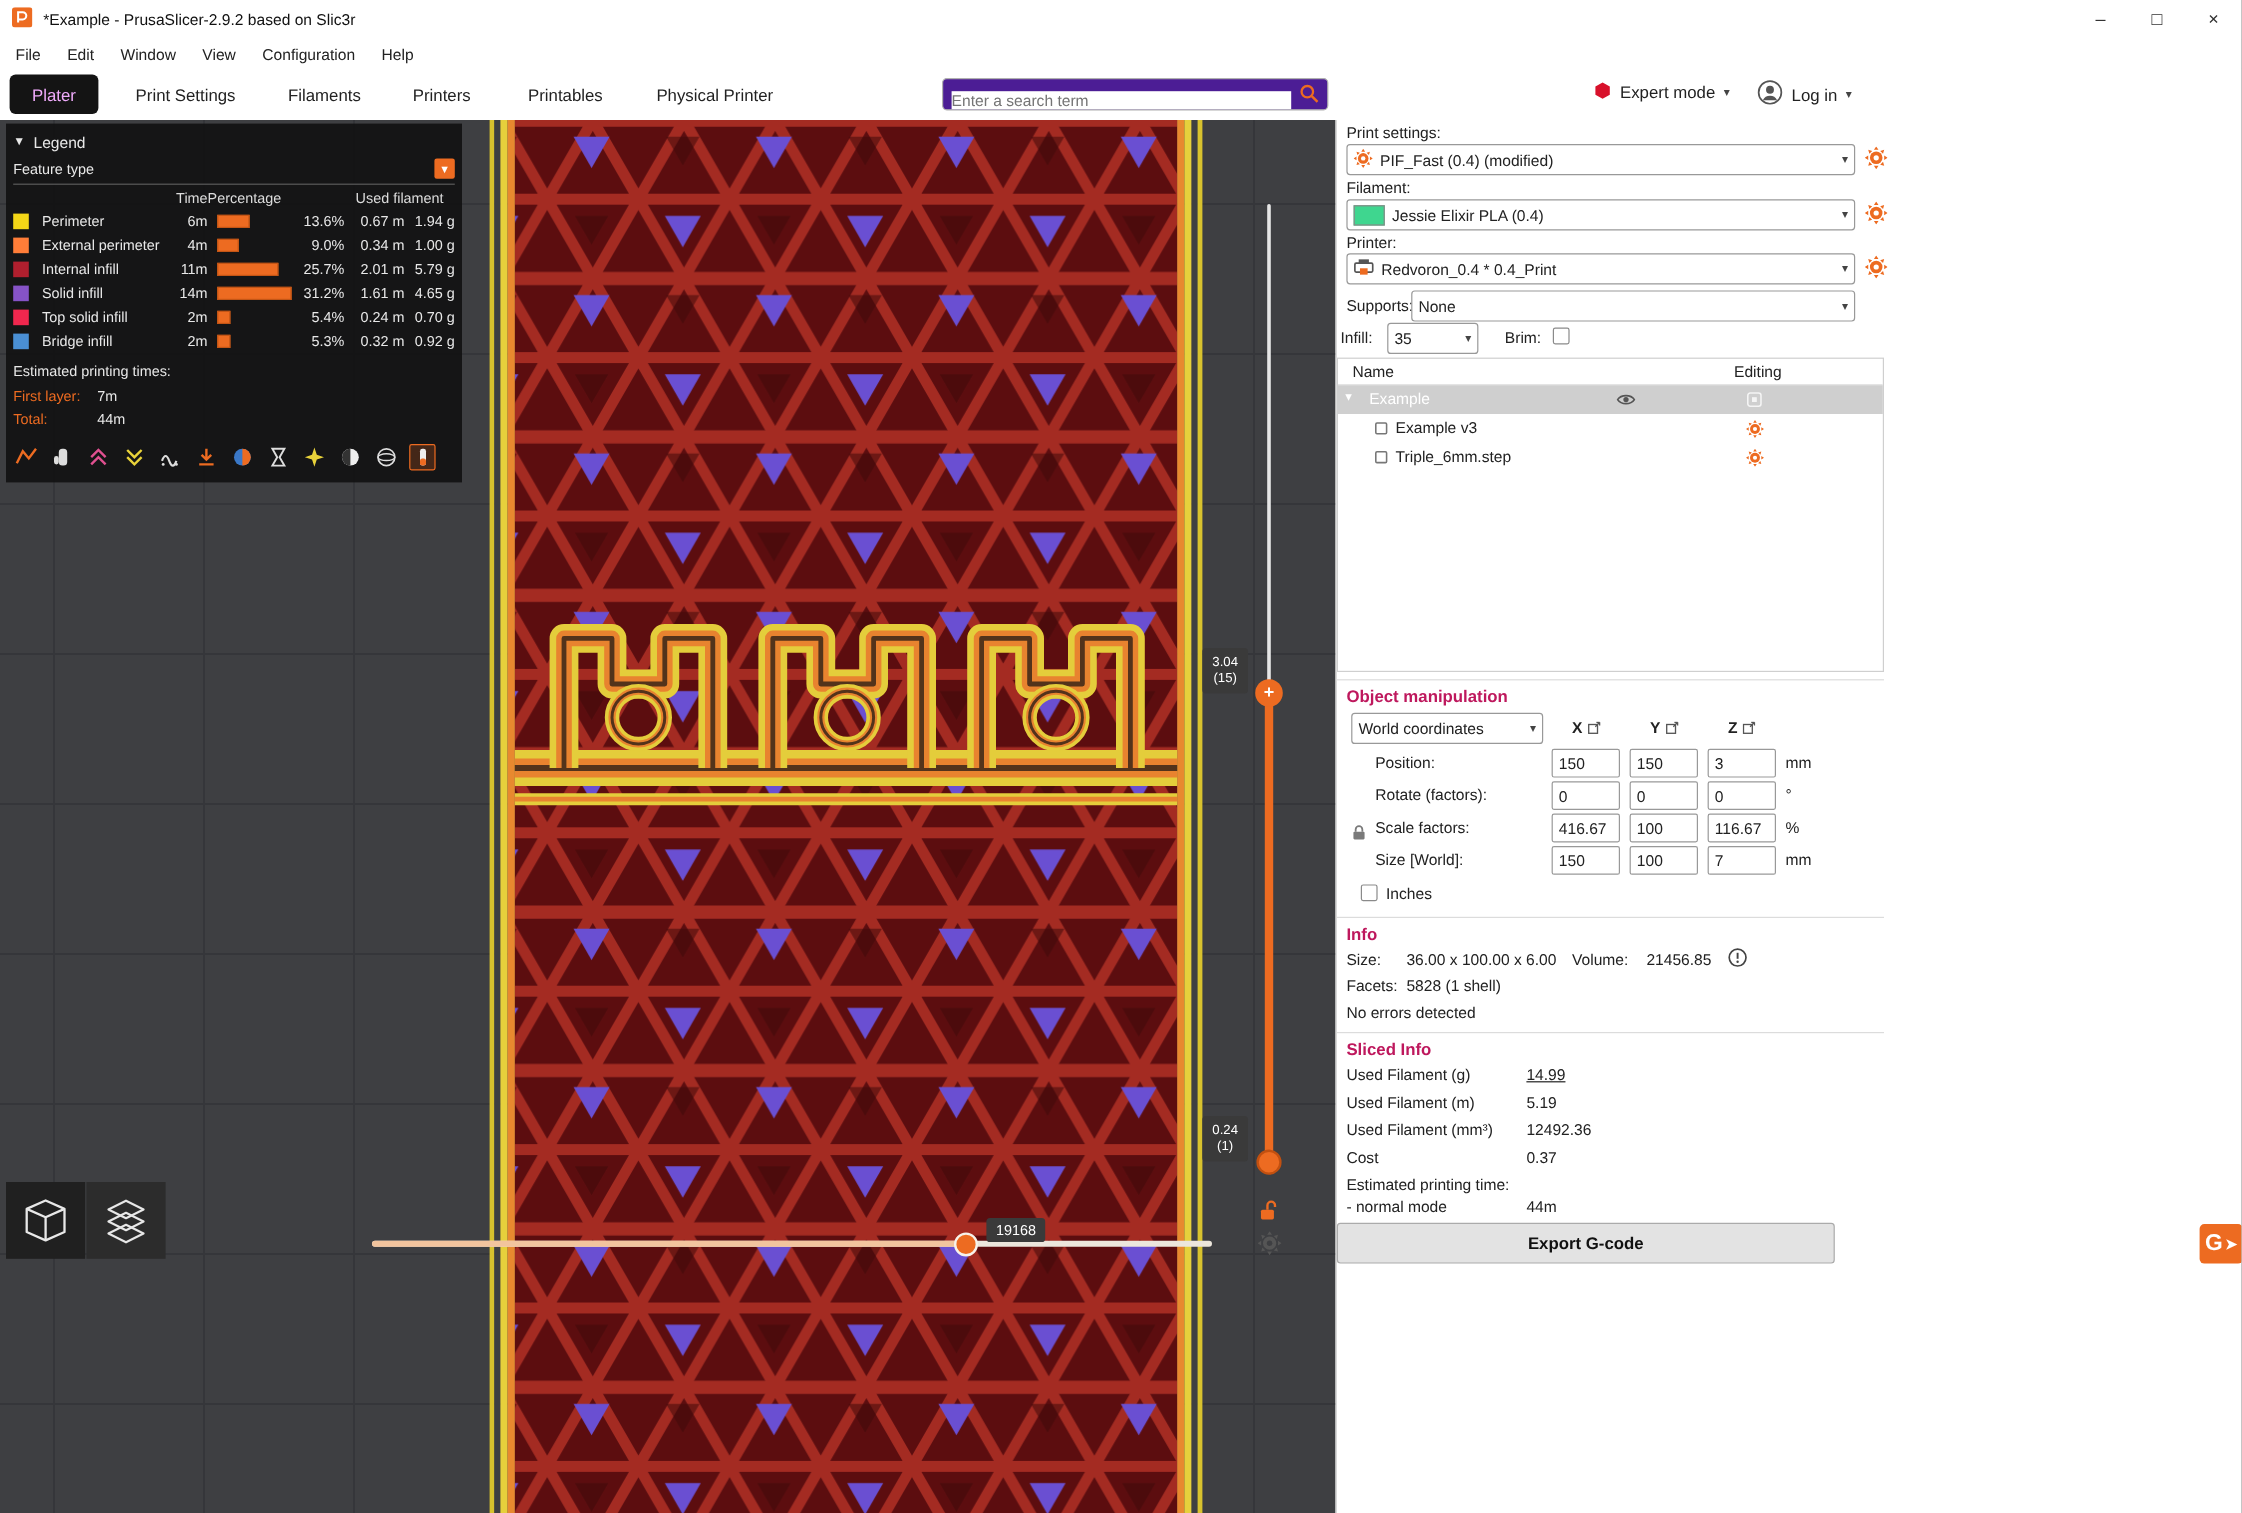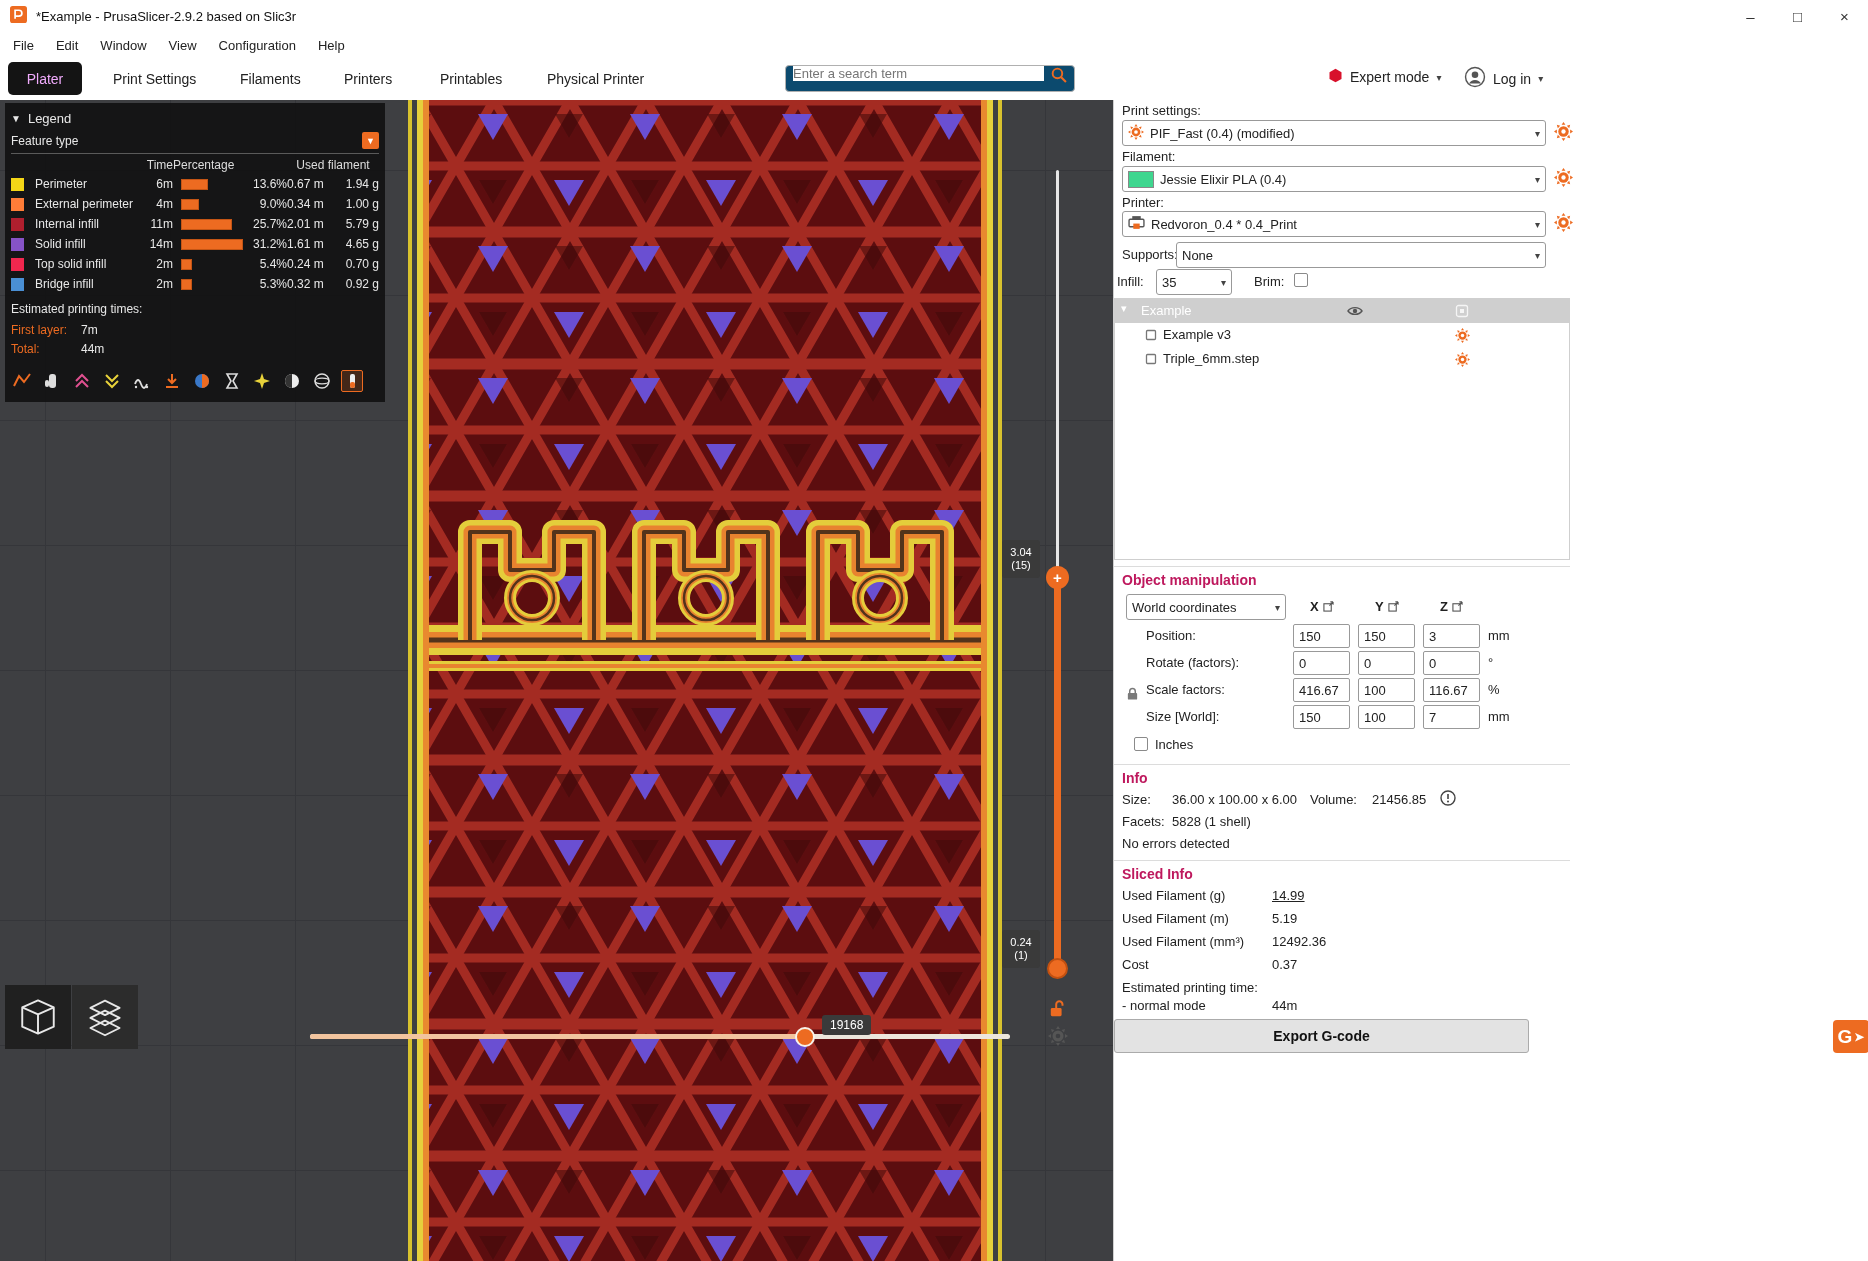--- a/index.html
+++ b/index.html
@@ -13,21 +13,21 @@
   .title-text { font-size:13px; color:#111; margin-left:9px; }
   .win-controls { position:absolute; right:0; top:0; height:33px; display:flex; }
   .win-btn { width:47px; height:33px; display:flex; align-items:center; justify-content:center; font-size:15px; color:#333; }
   
   .menubar { position:absolute; top:33px; left:0; right:0; height:24px; background:#fff; display:flex; align-items:center; padding-left:2px; }
   .menu-item { font-size:13px; color:#222; padding:3px 11px; }
   
   .tabbar { position:absolute; top:57px; left:0; right:0; height:43px; background:#fff; }
   .tab-plater { position:absolute; left:8px; top:5px; width:74px; height:33px; background:#141414; color:#f0abfc; border-radius:5px; display:flex; align-items:center; justify-content:center; font-size:14px; }
   .tab { position:absolute; top:14px; font-size:14px; color:#222; white-space:nowrap; }
-  .search-box { position:absolute; left:785px; top:8px; width:290px; height:27px; border:1px solid #b0b0b0; border-radius:4px; display:flex; align-items:flex-start; padding:0 7px; gap:6px; background:#0c4a6e; }
+  .search-box { position:absolute; left:785px; top:8px; width:322px; height:27px; border:1px solid #b0b0b0; border-radius:4px; display:flex; align-items:flex-end; padding:0 7px; gap:6px; background:#4c1d95; }
   .search-box input { flex:1; border:none; outline:none; font-size:13px; color:#444; font-family:"Liberation Sans",sans-serif; }
   .mode-area { position:absolute; left:1328px; top:11px; display:flex; align-items:center; gap:7px; font-size:14px; color:#222; }
   .login-area { position:absolute; left:1464px; top:9px; display:flex; align-items:center; gap:7px; font-size:14px; color:#222; }
   .chev { font-size:10px; color:#444; }
   
   .main { position:absolute; top:100px; left:0; width:1868px; height:1161px; }
   .viewport { position:absolute; left:0; top:0; width:1113px; height:1161px; background:#3e3f42; }
   
   .legend { position:absolute; left:5px; top:3px; width:380px; background:rgba(16,16,16,0.88); color:#e8e8e8; font-size:12px; padding:5px 6px 8px 6px; }
   .legend-head { display:flex; align-items:center; gap:7px; height:20px; font-size:13px; }
@@ -38,21 +38,21 @@
   .lhdr { height:18px; color:#ddd; }
   .lhdr .h-time { grid-column:3; text-align:right; }
   .lhdr .h-pct { grid-column:4 / span 2; text-align:left; }
   .lhdr .h-fil { grid-column:6 / span 2; text-align:center; }
   .sw { width:13px; height:13px; display:inline-block; }
   .lbl { padding-left:6px; }
   .tm { text-align:right; }
   .barbox { padding-left:8px; }
   .barbox i { display:block; height:11px; background:#ED6B21; border:1px solid #c45515; }
   .pct { text-align:right; }
-  .len { text-align:left; }
+  .len { text-align:right; }
   .wt { text-align:right; }
   .est-title { margin-top:8px; height:18px; }
   .est-row { display:flex; height:19px; align-items:center; }
   .est-row .k { color:#ED6B21; width:70px; }
   .legend-icons { display:flex; align-items:center; gap:8px; margin-top:10px; height:26px; }
   .lic { width:22px; height:22px; display:flex; align-items:center; justify-content:center; }
   .lic.sel { border:1px solid #ED6B21; background:rgba(237,107,33,0.22); border-radius:2px; }
   
   .vtrack-top { position:absolute; left:1056px; top:70px; width:3px; height:407px; background:#e6e6e6; border-radius:2px; }
   .vtrack-bot { position:absolute; left:1054px; top:477px; width:7px; height:391px; background:#ED6B21; border-radius:3px; }
@@ -504,20 +504,24 @@
 
       <span class="plabel" style="left:3px;top:174px;">Infill:</span>
       <div class="combo" style="left:42px;top:169px;width:76px;">
         <span class="combo-txt">35</span>
         <span class="chev">▾</span>
       </div>
       <span class="plabel" style="left:140px;top:174px;">Brim:</span>
       <span class="cb" style="left:180px;top:173px;"></span>
 
       <div class="objlist">
+        <div class="obj-header">
+          <span class="oh-name">Name</span>
+          <span class="oh-edit">Editing</span>
+        </div>
         <div class="obj-row selected">
           <span class="o-chev">▾</span>
           <span class="o-name" style="left:26px;">Example</span>
           <span class="o-eye"><svg width="16" height="12" viewBox="0 0 16 12">
                 <path d="M1 6 C4 1.5 12 1.5 15 6 C12 10.5 4 10.5 1 6 Z" fill="none" stroke="#555" stroke-width="1.4"></path>
                 <circle cx="8" cy="6" r="2.2" fill="#555"></circle>
               </svg></span>
           <span class="o-editico"><svg width="14" height="14" viewBox="0 0 14 14">
                 <rect x="1.5" y="1.5" width="11" height="11" rx="2" fill="none" stroke="#f5f5f5" stroke-width="1.3"></rect>
                 <rect x="5" y="5" width="4" height="4" fill="#f5f5f5"></rect>

